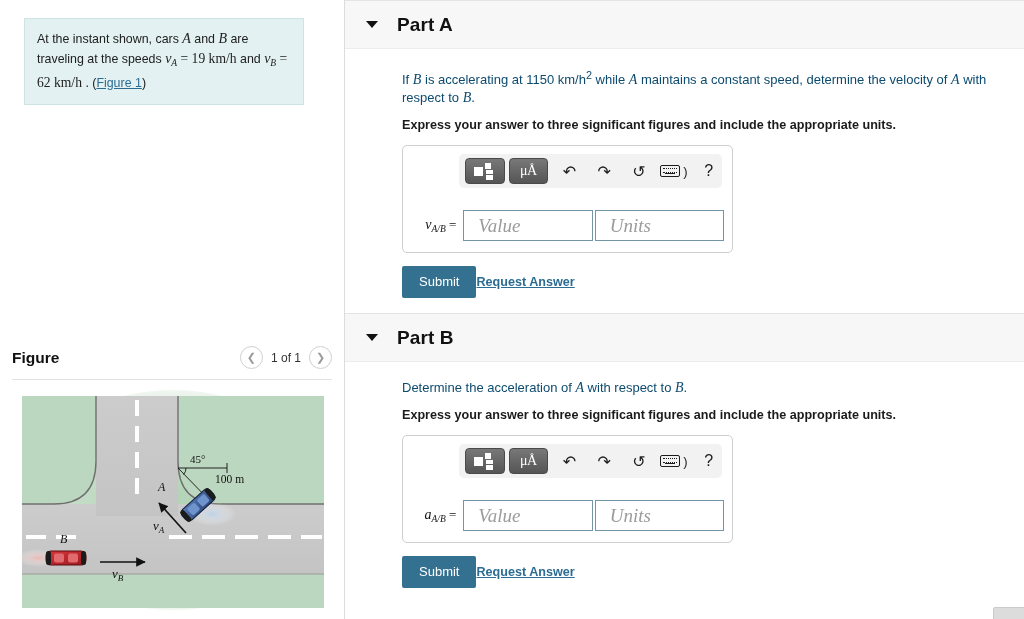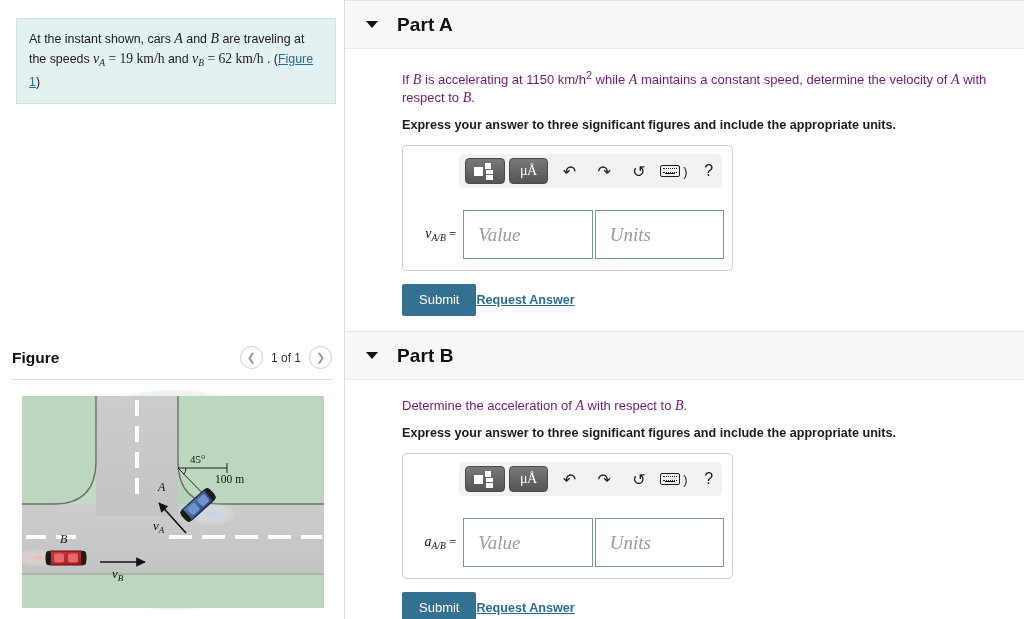--- a/index.html
+++ b/index.html
@@ -27,22 +27,22 @@
     background: #fff;
   }
   .panel-divider {
     position: absolute;
     left: 344px; top: 0;
     width: 1px; height: 619px;
     background: #d9dde0;
   }
   .problem-box {
     position: absolute;
-    left: 16px; top: 18px;
-    width: 320px;
+    left: 24px; top: 18px;
+    width: 280px;
     box-sizing: border-box;
     background: #e3f1f2;
     border: 1px solid #cfe3e5;
     padding: 10px 12px 11px 12px;
   }
   .problem-text {
     font-size: 12.4px;
     line-height: 19px;
     color: #202020;
   }
@@ -143,21 +143,21 @@
     font-size: 19px;
     font-weight: bold;
     color: #111;
     letter-spacing: .1px;
   }
   .part-body {
     padding: 0 0 0 57px;
   }
   .prompt {
     font-size: 13px;
-    color: #701a75;
+    color: #0c4a6e;
     padding-top: 17px;
     line-height: 18px;
   }
   .prompt-bold {
     font-size: 12.6px;
     font-weight: bold;
     color: #1b1b1b;
     padding-top: 11px;
   }
   .answer-box {
@@ -262,21 +262,21 @@
     font-size: 14px;
     color: #111;
     white-space: nowrap;
   }
   .var-label .vsub {
     font-size: 9.5px;
     vertical-align: -3px;
   }
   .var-label .eq { font-style: normal; font-size: 13px; }
   .field {
-    height: 49px;
+    height: 31px;
     border: 1px solid #7296a8;
     background: #fff;
     box-sizing: border-box;
     font-family: "Liberation Serif", serif;
     font-style: italic;
     font-size: 19px;
     color: #9b9b9b;
     padding: 0 0 0 14px;
     display: flex;
     align-items: center;

